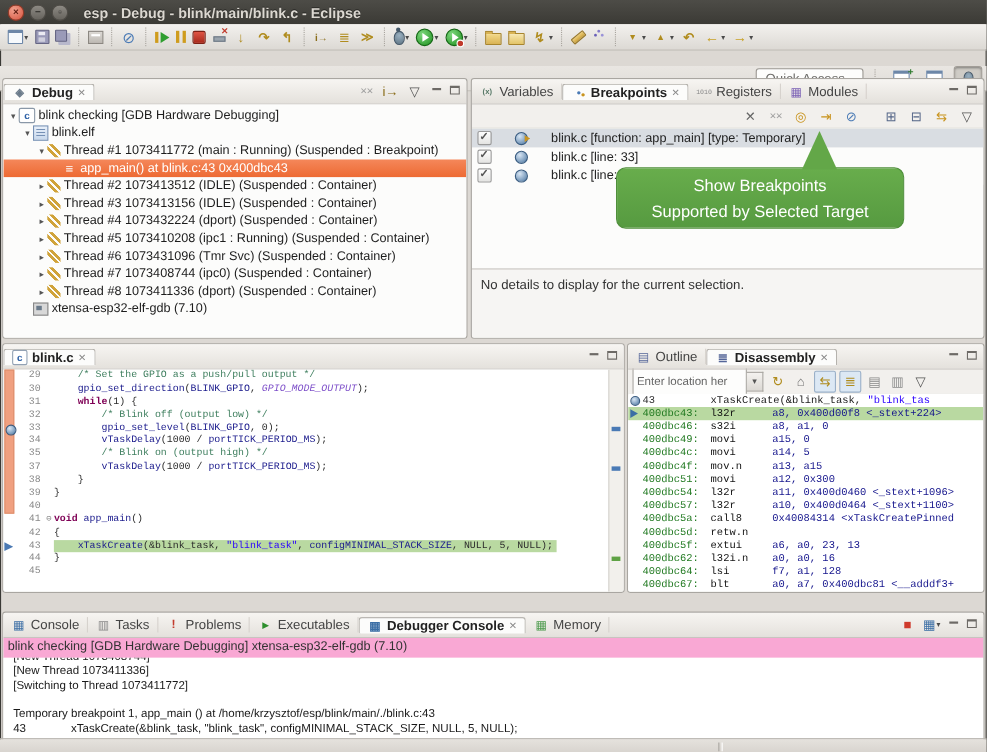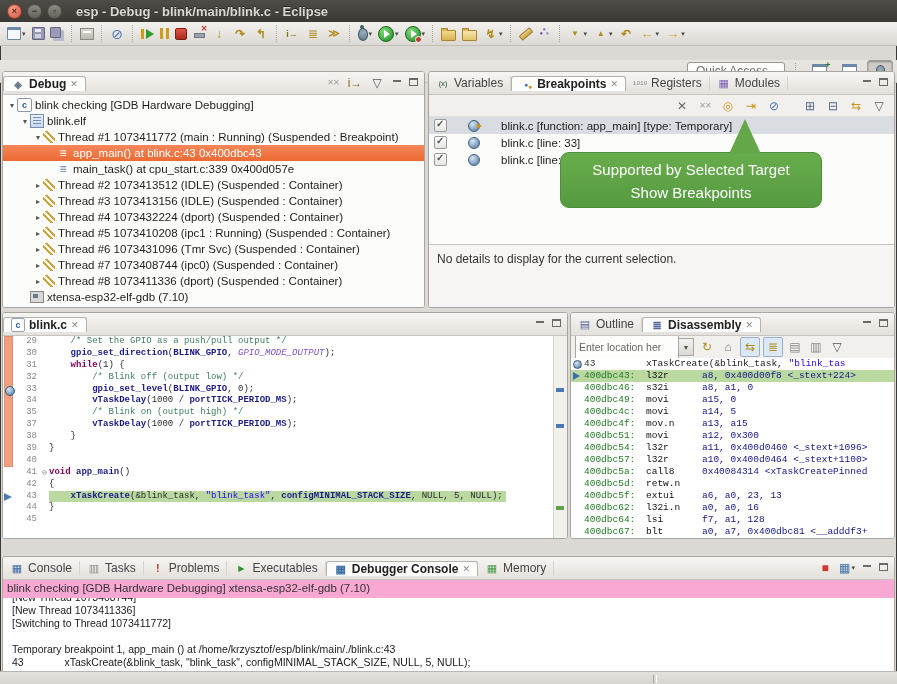--- a/index.html
+++ b/index.html
@@ -172,21 +172,21 @@
   .edfold{width:9px;flex:none;color:#888;font-size:8px;text-align:center}
   .edcode{flex:1}
   .edcode.selbg{background:#d8e4f2}
   .hlcur{background:#b9d9a1;display:inline-block;padding-right:3px}
   .edbp{position:absolute;left:2px;top:2px;width:8px;height:8px;border-radius:50%;
      background:radial-gradient(circle at 35% 30%,#d8e6f4,#49749f);border:1px solid #3a5c80}
   .edpc{position:absolute;left:1px;top:2px;width:0;height:0;border-left:8px solid #4b79b3;
      border-top:4px solid transparent;border-bottom:4px solid transparent}
   #ed-range{position:absolute;left:1px;top:23px;width:9px;height:131px;background:#f0a080;border:1px solid #de8f6d;box-sizing:border-box}
   .c-pl{color:#2b2b2b}.c-cm{color:#3f7f5f}.c-kw{color:#7f0055;font-weight:bold}
-  .c-fn{color:#1a1a8c;font-weight:bold}.c-en{color:#7d4fc9;font-style:italic}.c-str{color:#2a00ff}
+  .c-fn{color:#1a1a8c;font-weight:normal}.c-en{color:#7d4fc9;font-style:italic}.c-str{color:#2a00ff}
   #ed-ruler{position:absolute;top:23px;right:0;width:13px;bottom:0;background:#f2f0ec;border-left:1px solid #d5d2cd}
   .ovtick{position:absolute;left:2px;width:8px;height:4px}
 
   
   .distools{height:22px;background:#f2f0ed;border-bottom:1px solid #ddd9d4;display:flex;align-items:center;
      padding:0 4px;gap:4px}
   .combo{height:16px;width:96px;border:1px solid #a9a6a1;border-radius:2px;background:#fdfdfc;
      display:flex;align-items:center;font-size:10.5px;color:#666;padding:12px 3px;overflow:hidden;white-space:nowrap}
   .combo-dd{width:14px;height:16px;border:1px solid #a9a6a1;border-left:none;background:linear-gradient(#f4f2ef,#dcd9d4);
      display:flex;align-items:center;justify-content:center;font-size:7px;color:#555;margin-left:-4px}
@@ -389,25 +389,20 @@
       <div class="trow" style="padding-left: 30px;">
         <span class="tarrow">▾</span>
         <span class="tri tri-thread"></span>
         <span class="tlabel">Thread #1 1073411772 (main : Running) (Suspended : Breakpoint)</span>
       </div>
       <div class="trow sel" style="padding-left: 43px;">
         <span class="tarrow"></span>
         <span class="tri tri-frame"></span>
         <span class="tlabel">app_main() at blink.c:43 0x400dbc43</span>
       </div>
-      <div class="trow" style="padding-left: 43px;">
-        <span class="tarrow"></span>
-        <span class="tri tri-frame"></span>
-        <span class="tlabel">main_task() at cpu_start.c:339 0x400d057e</span>
-      </div>
       <div class="trow" style="padding-left: 30px;">
         <span class="tarrow">▸</span>
         <span class="tri tri-thread"></span>
         <span class="tlabel">Thread #2 1073413512 (IDLE) (Suspended : Container)</span>
       </div>
       <div class="trow" style="padding-left: 30px;">
         <span class="tarrow">▸</span>
         <span class="tri tri-thread"></span>
         <span class="tlabel">Thread #3 1073413156 (IDLE) (Suspended : Container)</span>
       </div>
@@ -516,22 +511,22 @@
         <span class="bpi"></span>
         <span class="bplabel">blink.c [line: 36]</span>
       </div>
     </div>
   <div class="bpdetails">
     <span>No details to display for the current selection.</span>
   </div>
 </div>
 
 <div class="callout">
+  <div>Show Breakpoints</div>
   <div>Supported by Selected Target</div>
-  <div>Show Breakpoints</div>
 </div>
 
 <div class="panel" id="editor-panel">
   <div class="tabbar">
     <div id="ed-tabs" style="display:flex">
         <div class="tab active">
           <span class="ti ti-capp"></span>
           <span class="tlab">blink.c</span>
           <span class="tx">✕</span>
         </div>

